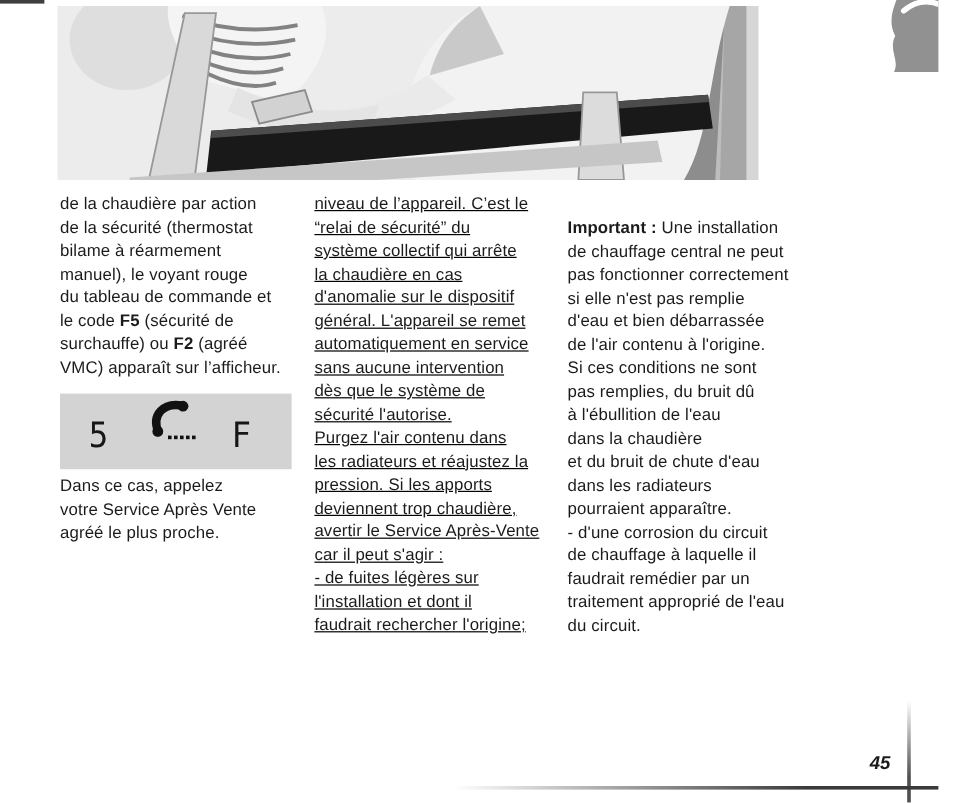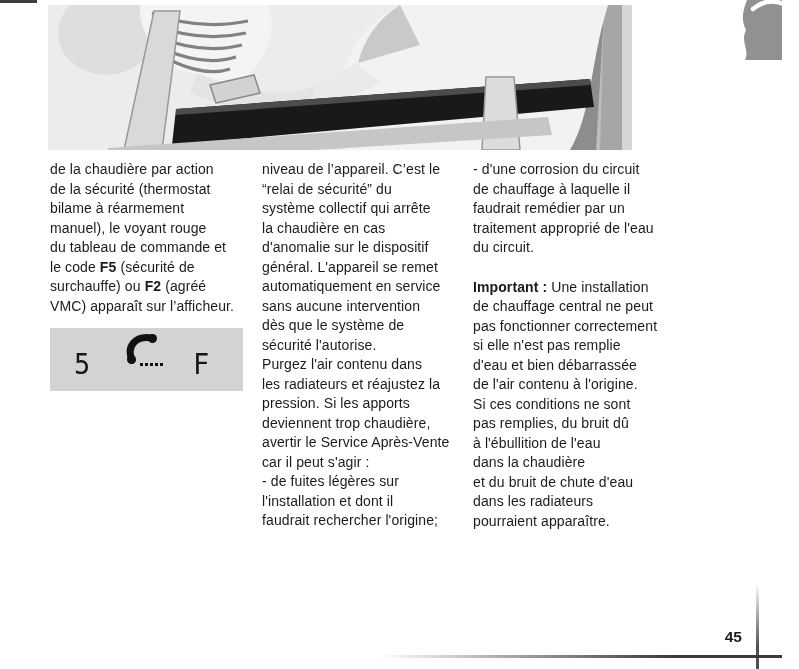--- a/index.html
+++ b/index.html
@@ -21,21 +21,21 @@
   
   .photo{position:absolute;left:48px;top:5px;width:584px;height:145px;overflow:hidden;background:#e9e9e9;}
   .photo svg{display:block;}
 
   
   .corner-tab{position:absolute;left:737px;top:0;width:59px;height:62px;}
 
   
   .col{position:absolute;top:160px;width:200px;}
   .col1{left:50px;}
-  .col2{left:262px;}
+  .col2{left:262px;text-decoration:underline;}
   .col3{left:473px;}
   .para{
     margin:0;
     font-size:14px;
     line-height:19.5px;
     letter-spacing:0.1px;
     color:#1b1b1b;
     white-space:pre-line;
   }
   .para .bold{font-weight:700;}
@@ -59,21 +59,21 @@
     transform:scaleY(1.08);
   }
   .seg-left{left:24px;}
   .seg-right{left:143px;}
   .phone-icon{position:absolute;left:72px;top:4px;}
 
   
   .page-number{
     position:absolute;left:700px;top:628px;width:42px;
     text-align:right;
-    font-size:15.5px;font-weight:700;color:#1b1b1b;
+    font-size:15.5px;font-weight:700;color:#1b1b1b;font-style:italic;
   }
 </style>
 </head>
 <body>
 
 <div class="sheet">
 
   <div class="top-edge-line"></div>
 
   <div class="photo">
@@ -141,20 +141,23 @@
           <rect x="23" y="31" width="3" height="3"></rect>
           <rect x="28" y="31" width="3" height="3"></rect>
           <rect x="33" y="31" width="3" height="3"></rect>
           <rect x="38" y="31" width="3" height="3"></rect>
         </g>
       </svg>
       <span class="seg seg-left">5</span>
       <span class="seg seg-right">F</span>
     </div>
 
+    <p class="para caption-para"><span>Dans ce cas, appelez
+votre Service Après Vente
+agréé le plus proche.</span></p>
   </div>
 
   <div class="col col2">
     <p class="para"><span>niveau de l’appareil. C’est le
 “relai de sécurité” du
 système collectif qui arrête
 la chaudière en cas
 d'anomalie sur le dispositif
 général. L'appareil se remet
 automatiquement en service
@@ -166,38 +169,38 @@
 pression. Si les apports
 deviennent trop chaudière,
 avertir le Service Après-Vente
 car il peut s'agir :
 - de fuites légères sur
 l'installation et dont il
 faudrait rechercher l'origine;</span></p>
   </div>
 
   <div class="col col3">
-    <p class="para"><span>- d'une corrosion du circuit
-de chauffage à laquelle il
-faudrait remédier par un
-traitement approprié de l'eau
-du circuit.</span></p>
     <p class="para important-para"><span class="bold">Important :</span><span> Une installation
 de chauffage central ne peut
 pas fonctionner correctement
 si elle n'est pas remplie
 d'eau et bien débarrassée
 de l'air contenu à l'origine.
 Si ces conditions ne sont
 pas remplies, du bruit dû
 à l'ébullition de l'eau
 dans la chaudière
 et du bruit de chute d'eau
 dans les radiateurs
 pourraient apparaître.</span></p>
+    <p class="para"><span>- d'une corrosion du circuit
+de chauffage à laquelle il
+faudrait remédier par un
+traitement approprié de l'eau
+du circuit.</span></p>
   </div>
 
   <div class="bottom-vrule"></div>
   <div class="bottom-rule"></div>
   <div class="right-border"></div>
   <div class="page-number">45</div>
 
 </div>
 
 </body></html>

